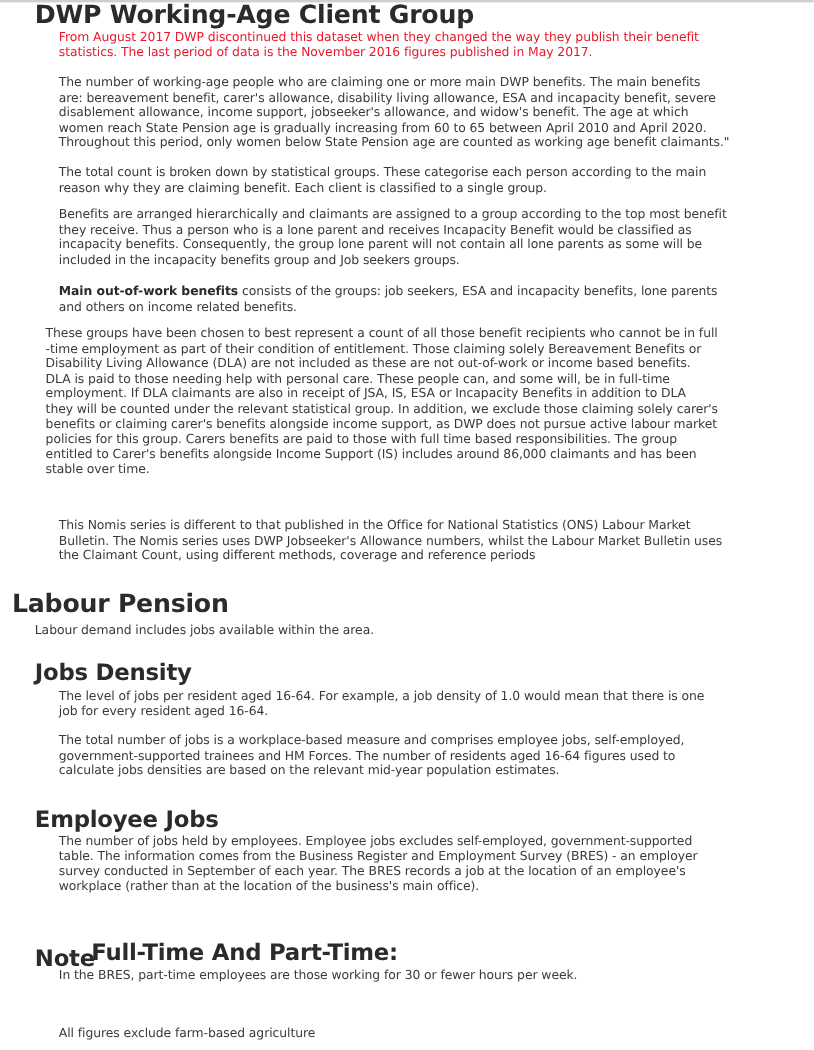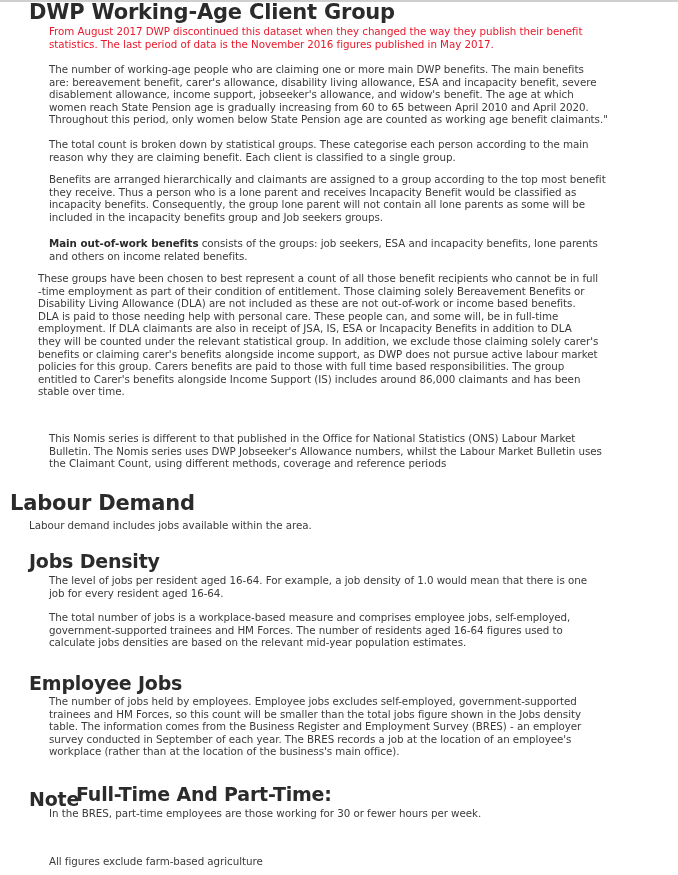--- a/index.html
+++ b/index.html
@@ -75,38 +75,37 @@
   <span class="line">entitled to Carer's benefits alongside Income Support (IS) includes around 86,000 claimants and has been</span>
   <span class="line">stable over time.</span>
 </p>
 
 <p class="para" style="left:49px; top:392px;margin-top:38px;">
   <span class="line">This Nomis series is different to that published in the Office for National Statistics (ONS) Labour Market</span>
   <span class="line">Bulletin. The Nomis series uses DWP Jobseeker's Allowance numbers, whilst the Labour Market Bulletin uses</span>
   <span class="line">the Claimant Count, using different methods, coverage and reference periods</span>
 </p>
 
-<h2 class="h2 big" style="left:10px; top:489px;">Labour Demand</h2>
+<h2 class="h2 big" style="left:10px; top:489px;">Labour Pension</h2>
 <p class="para" style="left:29px; top:517px;">Labour demand includes jobs available within the area.</p>
 
 <h2 class="h2 mid" style="left:29px; top:548px;">Jobs Density</h2>
 <p class="para" style="left:49px; top:572px;">
   <span class="line">The level of jobs per resident aged 16-64. For example, a job density of 1.0 would mean that there is one</span>
   <span class="line">job for every resident aged 16-64.</span>
 </p>
 <p class="para" style="left:49px; top:609px;">
   <span class="line">The total number of jobs is a workplace-based measure and comprises employee jobs, self-employed,</span>
   <span class="line">government-supported trainees and HM Forces. The number of residents aged 16-64 figures used to</span>
   <span class="line">calculate jobs densities are based on the relevant mid-year population estimates.</span>
 </p>
 
 <h2 class="h2 mid" style="left:29px; top:670px;">Employee Jobs</h2>
 <p class="para" style="left:49px; top:693px;">
   <span class="line">The number of jobs held by employees. Employee jobs excludes self-employed, government-supported</span>
-  <span class="line">trainees and HM Forces, so this count will be smaller than the total jobs figure shown in the Jobs density</span>
   <span class="line">table. The information comes from the Business Register and Employment Survey (BRES) - an employer</span>
   <span class="line">survey conducted in September of each year. The BRES records a job at the location of an employee's</span>
   <span class="line">workplace (rather than at the location of the business's main office).</span>
 </p>
 
 <h2 class="h2 mid" style="left:29px; top:781px;margin-left:47px;">Full-Time And Part-Time:</h2>
 <p class="para" style="left:49px; top:805px;">In the BRES, part-time employees are those working for 30 or fewer hours per week.</p>
 
 <h2 class="h2 mid" style="left:29px; top:786px;">Note</h2>
 <p class="para" style="left:49px; top:853px;">All figures exclude farm-based agriculture</p>

